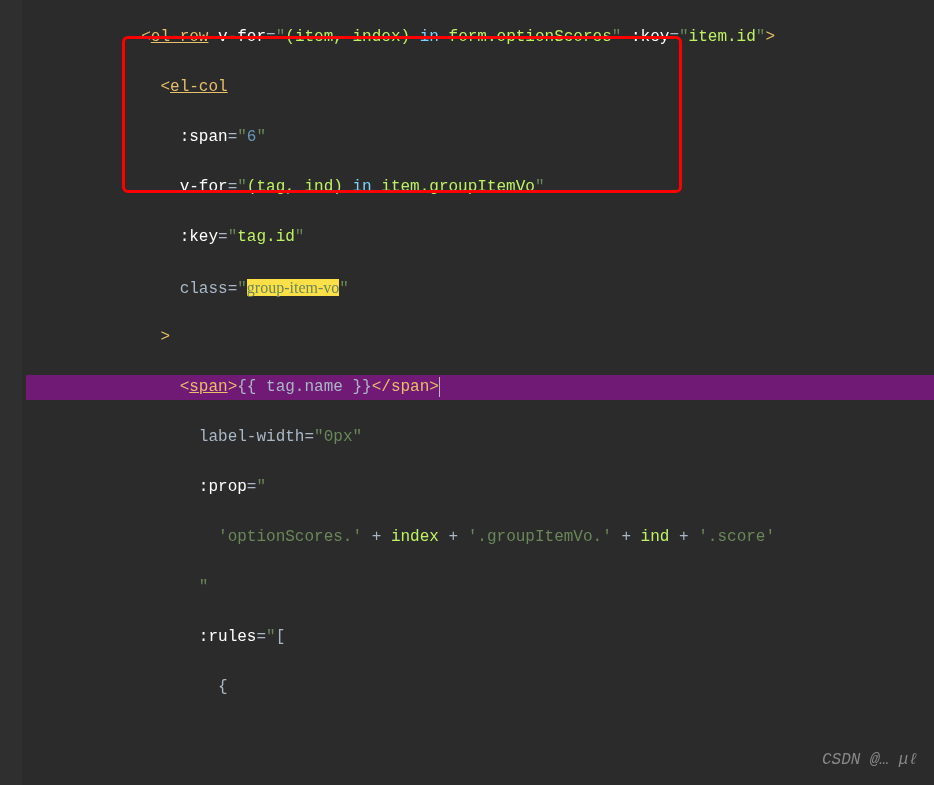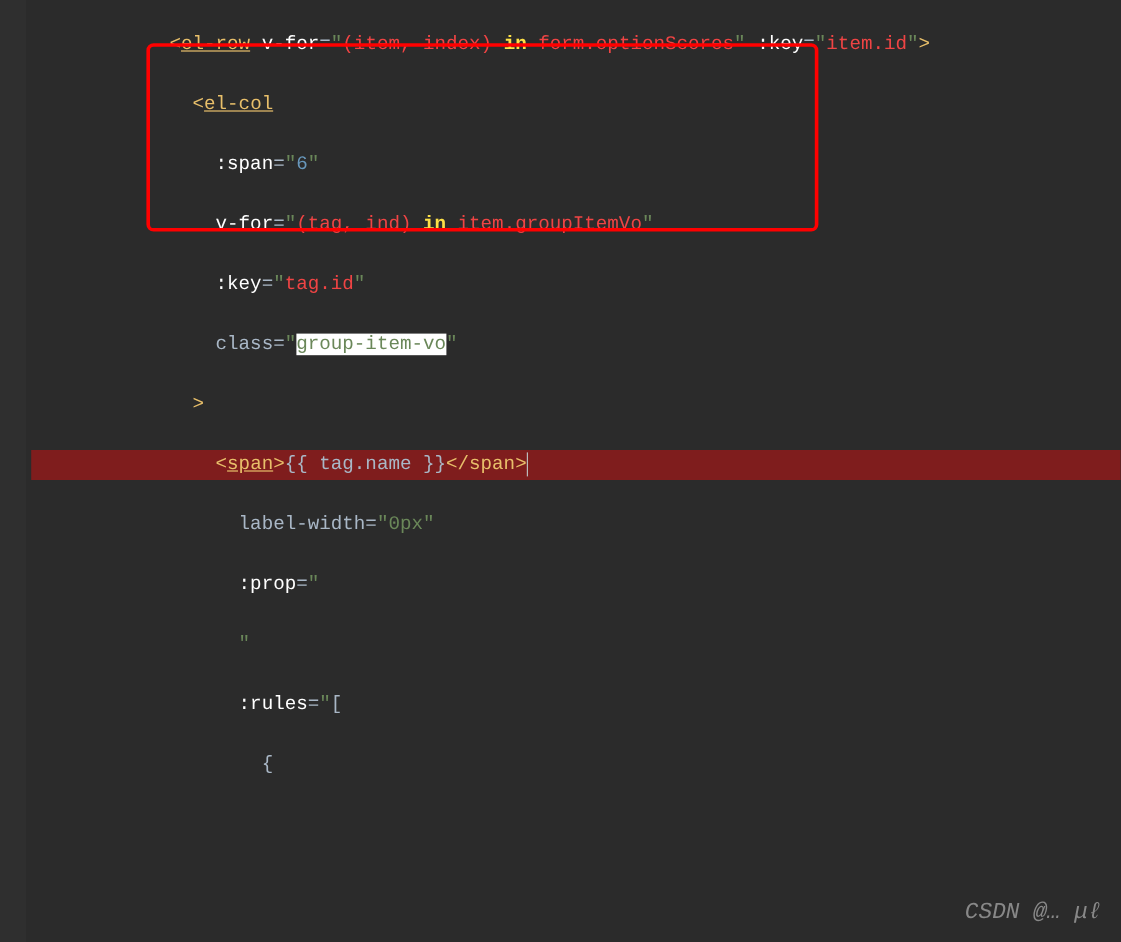--- a/index.html
+++ b/index.html
@@ -24,35 +24,35 @@
     background: #2f2f2f;
     flex-shrink: 0;
   }
   .code {
     padding: 0 0 0 4px;
     white-space: pre;
     flex: 1;
     position: relative;
   }
   .line { height: 25px; }
-  .line.cursor-line { background: #7f1d1d; }
+  .line.cursor-line { background: #701a75; }
   .indent-guide { color: #484848; }
   .tag-bracket { color: #e8bf6a; }
   .tag-name { color: #e8bf6a; text-decoration: underline; }
   .close-tag { color: #e8bf6a; }
   .attr-name { color: #a9b7c6; }
   .attr-bind { color: #ffffff; }
   .eq { color: #a9b7c6; }
   .str { color: #6a8759; }
   .num { color: #6897bb; }
-  .js-kw { color: #fde047; font-weight: bold; }
-  .js-var { color: #ef4444; }
+  .js-kw { color: #7dd3fc; }
+  .js-var { color: #bef264; }
   .js-punc { color: #a9b7c6; }
   .mustache { color: #a9b7c6; }
-  .highlight-sel { background: #ffffff; }
+  .highlight-sel { background: #fde047; font-family: Liberation Serif, serif; }
   .red-box {
     position: absolute;
     border: 3px solid #ff0000;
     border-radius: 6px;
     left: 100px;
     top: 36px;
     width: 560px;
     height: 157px;
     pointer-events: none;
   }
@@ -61,40 +61,41 @@
     width: 0;
     border-right: 1px solid #bbb;
     height: 20px;
     vertical-align: middle;
   }
   .watermark {
     position: absolute;
     bottom: 12px;
     right: 16px;
     color: #888;
-    font-size: 19px;
+    font-size: 16px;
     font-style: italic;
   }
 </style>
 </head>
 <body>
 
 <div class="editor">
   <div class="gutter"></div>
   <div class="code">
 <div class="line"><span class="indent-guide">            </span><span class="tag-bracket">&lt;</span><span class="tag-name">el-row</span> <span class="attr-bind">v-for</span><span class="eq">=</span><span class="str">"</span><span class="js-var">(item, index)</span> <span class="js-kw">in</span> <span class="js-var">form.optionScores</span><span class="str">"</span> <span class="attr-bind">:key</span><span class="eq">=</span><span class="str">"</span><span class="js-var">item.id</span><span class="str">"</span><span class="tag-bracket">&gt;</span></div>
 <div class="line"><span class="indent-guide">              </span><span class="tag-bracket">&lt;</span><span class="tag-name">el-col</span></div>
 <div class="line"><span class="indent-guide">                </span><span class="attr-bind">:span</span><span class="eq">=</span><span class="str">"</span><span class="num">6</span><span class="str">"</span></div>
 <div class="line"><span class="indent-guide">                </span><span class="attr-bind">v-for</span><span class="eq">=</span><span class="str">"</span><span class="js-var">(tag, ind)</span> <span class="js-kw">in</span> <span class="js-var">item.groupItemVo</span><span class="str">"</span></div>
 <div class="line"><span class="indent-guide">                </span><span class="attr-bind">:key</span><span class="eq">=</span><span class="str">"</span><span class="js-var">tag.id</span><span class="str">"</span></div>
 <div class="line"><span class="indent-guide">                </span><span class="attr-name">class</span><span class="eq">=</span><span class="str">"</span><span class="str highlight-sel">group-item-vo</span><span class="str">"</span></div>
 <div class="line"><span class="indent-guide">              </span><span class="tag-bracket">&gt;</span></div>
 <div class="line cursor-line"><span class="indent-guide">                </span><span class="tag-bracket">&lt;</span><span class="tag-name">span</span><span class="tag-bracket">&gt;</span><span class="mustache">{{ tag.name }}</span><span class="tag-bracket">&lt;/</span><span class="close-tag">span</span><span class="tag-bracket">&gt;</span><span class="cursor"></span></div>
 <div class="line"><span class="indent-guide">                  </span><span class="attr-name">label-width</span><span class="eq">=</span><span class="str">"</span><span class="str">0px</span><span class="str">"</span></div>
 <div class="line"><span class="indent-guide">                  </span><span class="attr-bind">:prop</span><span class="eq">=</span><span class="str">"</span></div>
+<div class="line"><span class="indent-guide">                    </span><span class="str">'optionScores.'</span> <span class="js-punc">+</span> <span class="js-var">index</span> <span class="js-punc">+</span> <span class="str">'.groupItemVo.'</span> <span class="js-punc">+</span> <span class="js-var">ind</span> <span class="js-punc">+</span> <span class="str">'.score'</span></div>
 <div class="line"><span class="indent-guide">                  </span><span class="str">"</span></div>
 <div class="line"><span class="indent-guide">                  </span><span class="attr-bind">:rules</span><span class="eq">=</span><span class="str">"</span><span class="js-punc">[</span></div>
 <div class="line"><span class="indent-guide">                    </span><span class="js-punc">{</span></div>
 
 
 
 
 
 
 

